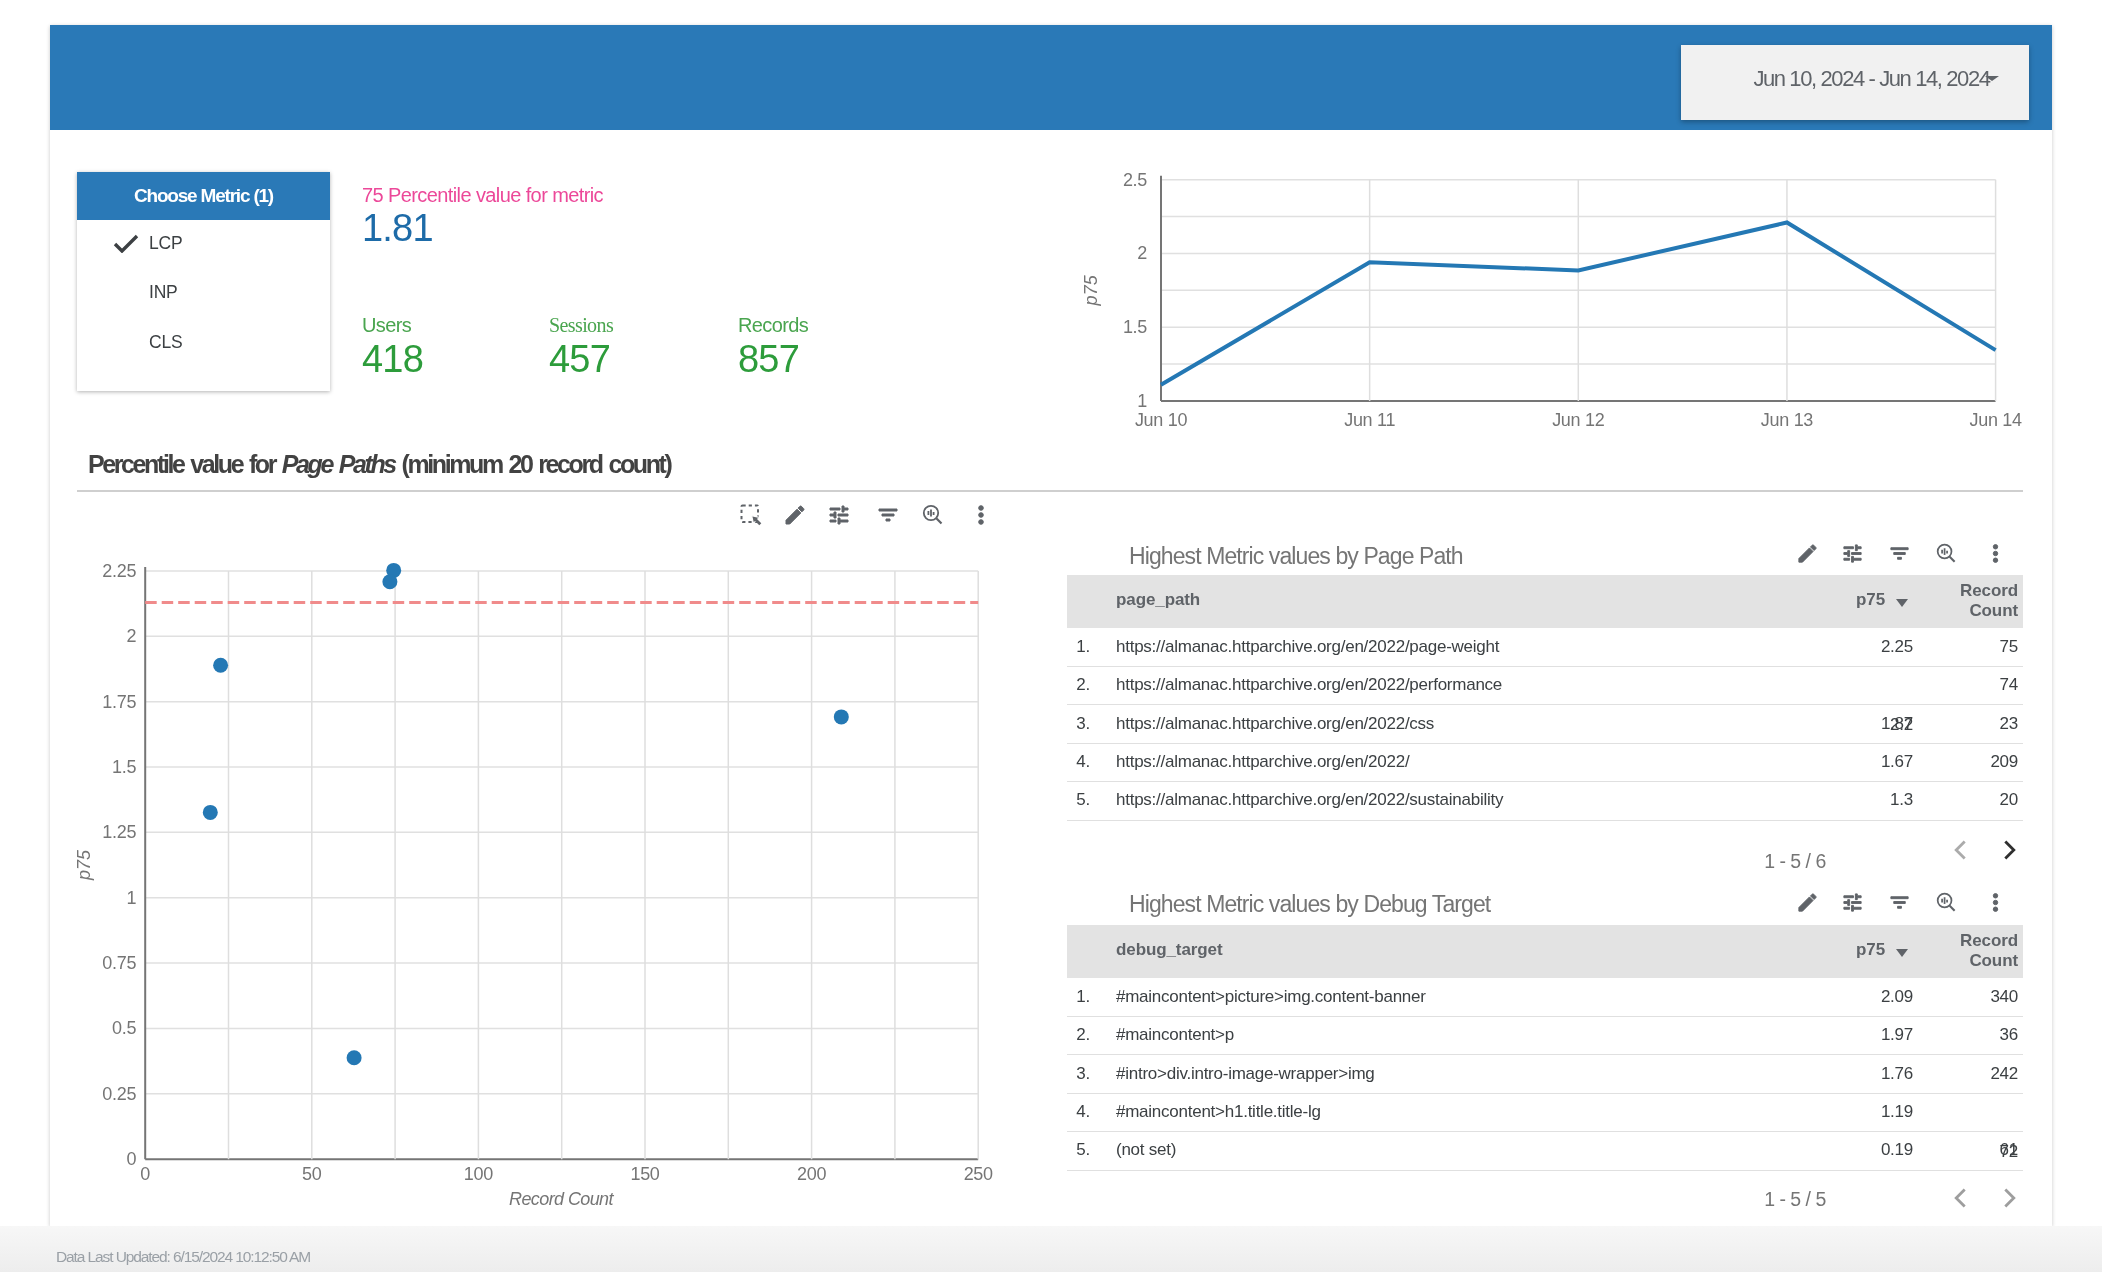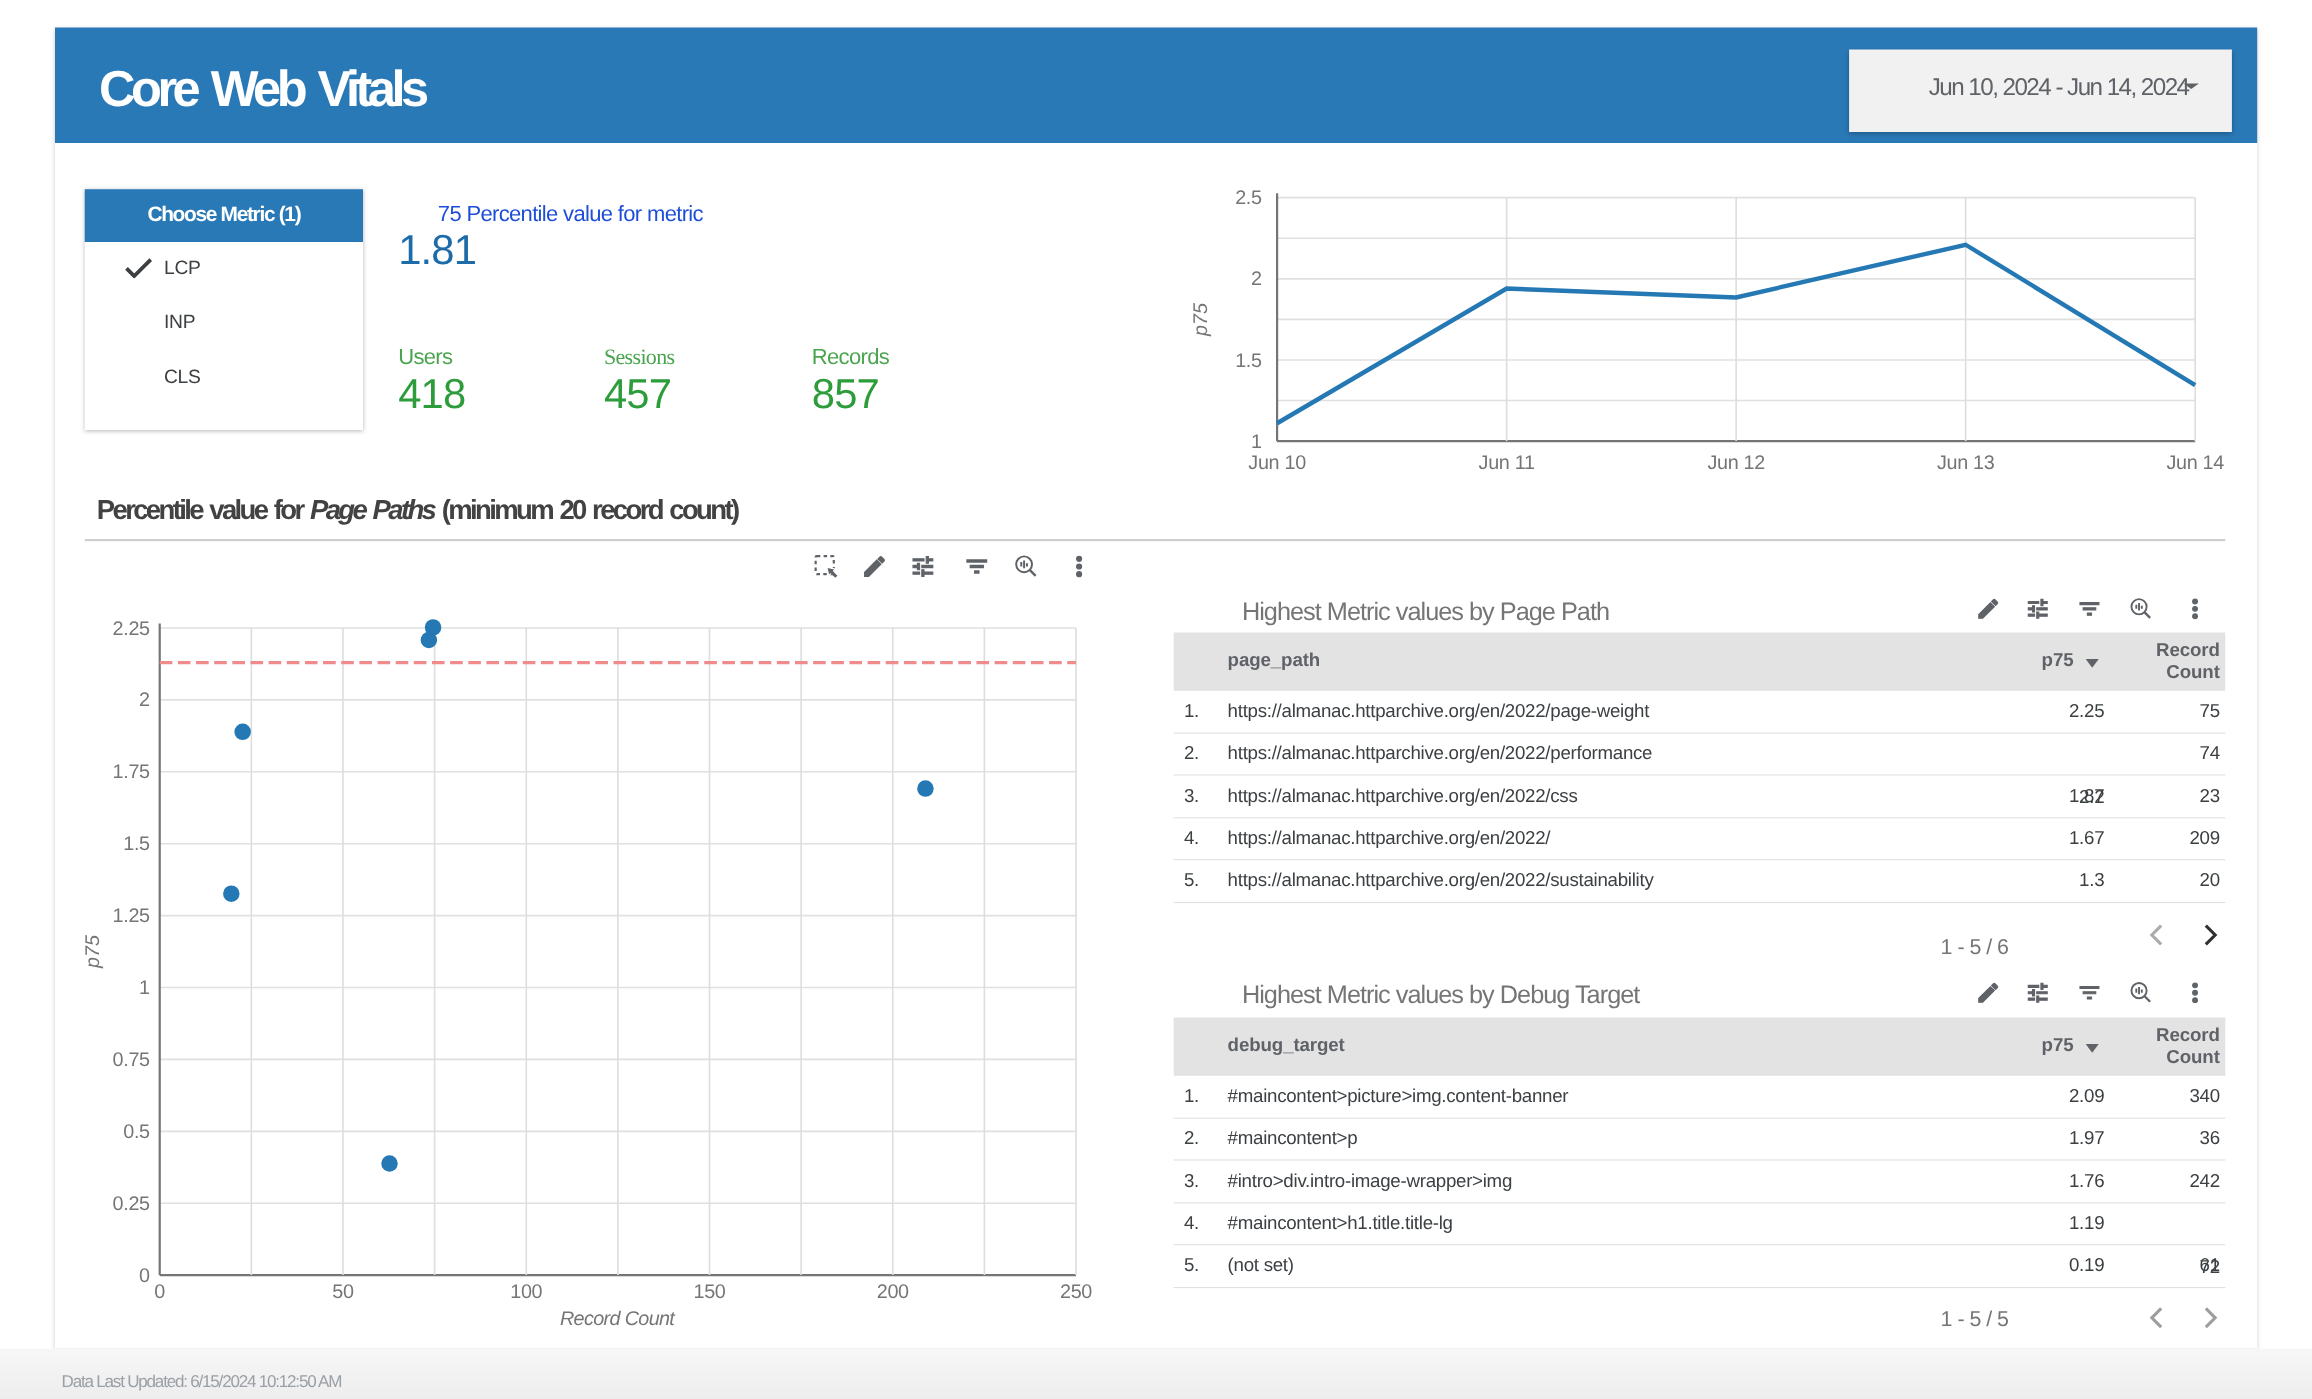--- a/index.html
+++ b/index.html
@@ -11,21 +11,21 @@
 #title { left:90px; top:28px; height:105px; line-height:105px; color:#ffffff; font-size:46px; font-weight:bold; letter-spacing:-4.1px; word-spacing:4.5px; }
 #datebox { left:1681px; top:45px; width:348px; height:75px; background:#f1f1f1; box-shadow:0 2px 5px rgba(0,0,0,0.3); color:#5f6368; font-size:22px; letter-spacing:-1.4px; line-height:67px; text-align:center; padding-left:33px; }
 #datebox .caret { position:absolute; right:30px; top:31px; width:0; height:0; border-left:7px solid transparent; border-right:7px solid transparent; border-top:5.5px solid #5f6368; }
 
 #chooser { left:77px; top:172px; width:253px; height:219px; background:#fff; box-shadow:0 1px 4px rgba(0,0,0,0.3); }
 #chooser .chead { position:absolute; left:0; top:0; width:253px; height:48px; background:#2a79b7; color:#fff; font-weight:bold; font-size:19px; letter-spacing:-1.2px; text-align:center; line-height:48px; }
 .mitem { position:absolute; left:149px; font-size:17.5px; letter-spacing:-0.2px; color:#3c4043; line-height:18px; }
 
 .sclabel { font-size:20px; letter-spacing:-0.6px; line-height:20px; }
 .scnum { font-size:38px; letter-spacing:-0.8px; line-height:38px; }
-.blue1 { color:#1d4ed8;margin-left:36px; }
+.blue1 { color:#ec4899; }
 .blue2 { color:#1d6ba8; }
 .green1 { color:#4aa54f; }
 .green2 { color:#2d9c3b; }
 
 #sect { left:88px; top:449px; font-size:25px; font-weight:bold; color:#424242; letter-spacing:-2.4px; word-spacing:2.2px; line-height:30px; }
 #divider { left:77px; top:490px; width:1946px; height:2px; background:#cfcfcf; }
 
 .ttitle { font-size:23px; color:#757575; letter-spacing:-0.9px; line-height:23px; }
 .thead { background:#e3e3e3; }
 .thlabel { font-size:17px; font-weight:bold; color:#5f6368; letter-spacing:-0.1px; }
@@ -36,21 +36,20 @@
 .pag { font-size:19.5px; letter-spacing:-0.5px; color:#757575; line-height:20px; }
 #footer { left:0; top:1226px; width:2102px; height:46px; background:linear-gradient(to bottom,#f7f7f7,#ededed); }
 #footer span { position:absolute; left:56px; top:22px; font-size:15.5px; letter-spacing:-1.1px; color:#9aa0a6; }
 svg { display:block; }
 </style>
 </head>
 <body>
 <div id="page">
   <div class="abs" id="card"></div>
   <div class="abs" id="hdr"></div>
-  <div class="abs" id="title">Core Web Vitals</div>
   <div class="abs" id="datebox">Jun 10, 2024 - Jun 14, 2024<span class="caret"></span></div>
 
   <div class="abs" id="chooser">
     <div class="chead">Choose Metric (1)</div>
   </div>
   <svg class="abs" id="check" style="left:113px;top:234px;" width="26" height="19" viewBox="0 0 26 19">
     <path d="M2 10 L9 17 L24 2" fill="none" stroke="#3c4043" stroke-width="3.4"></path>
   </svg>
   <div class="abs mitem" style="top:234px;">LCP</div>
   <div class="abs mitem" style="top:283px;">INP</div>

